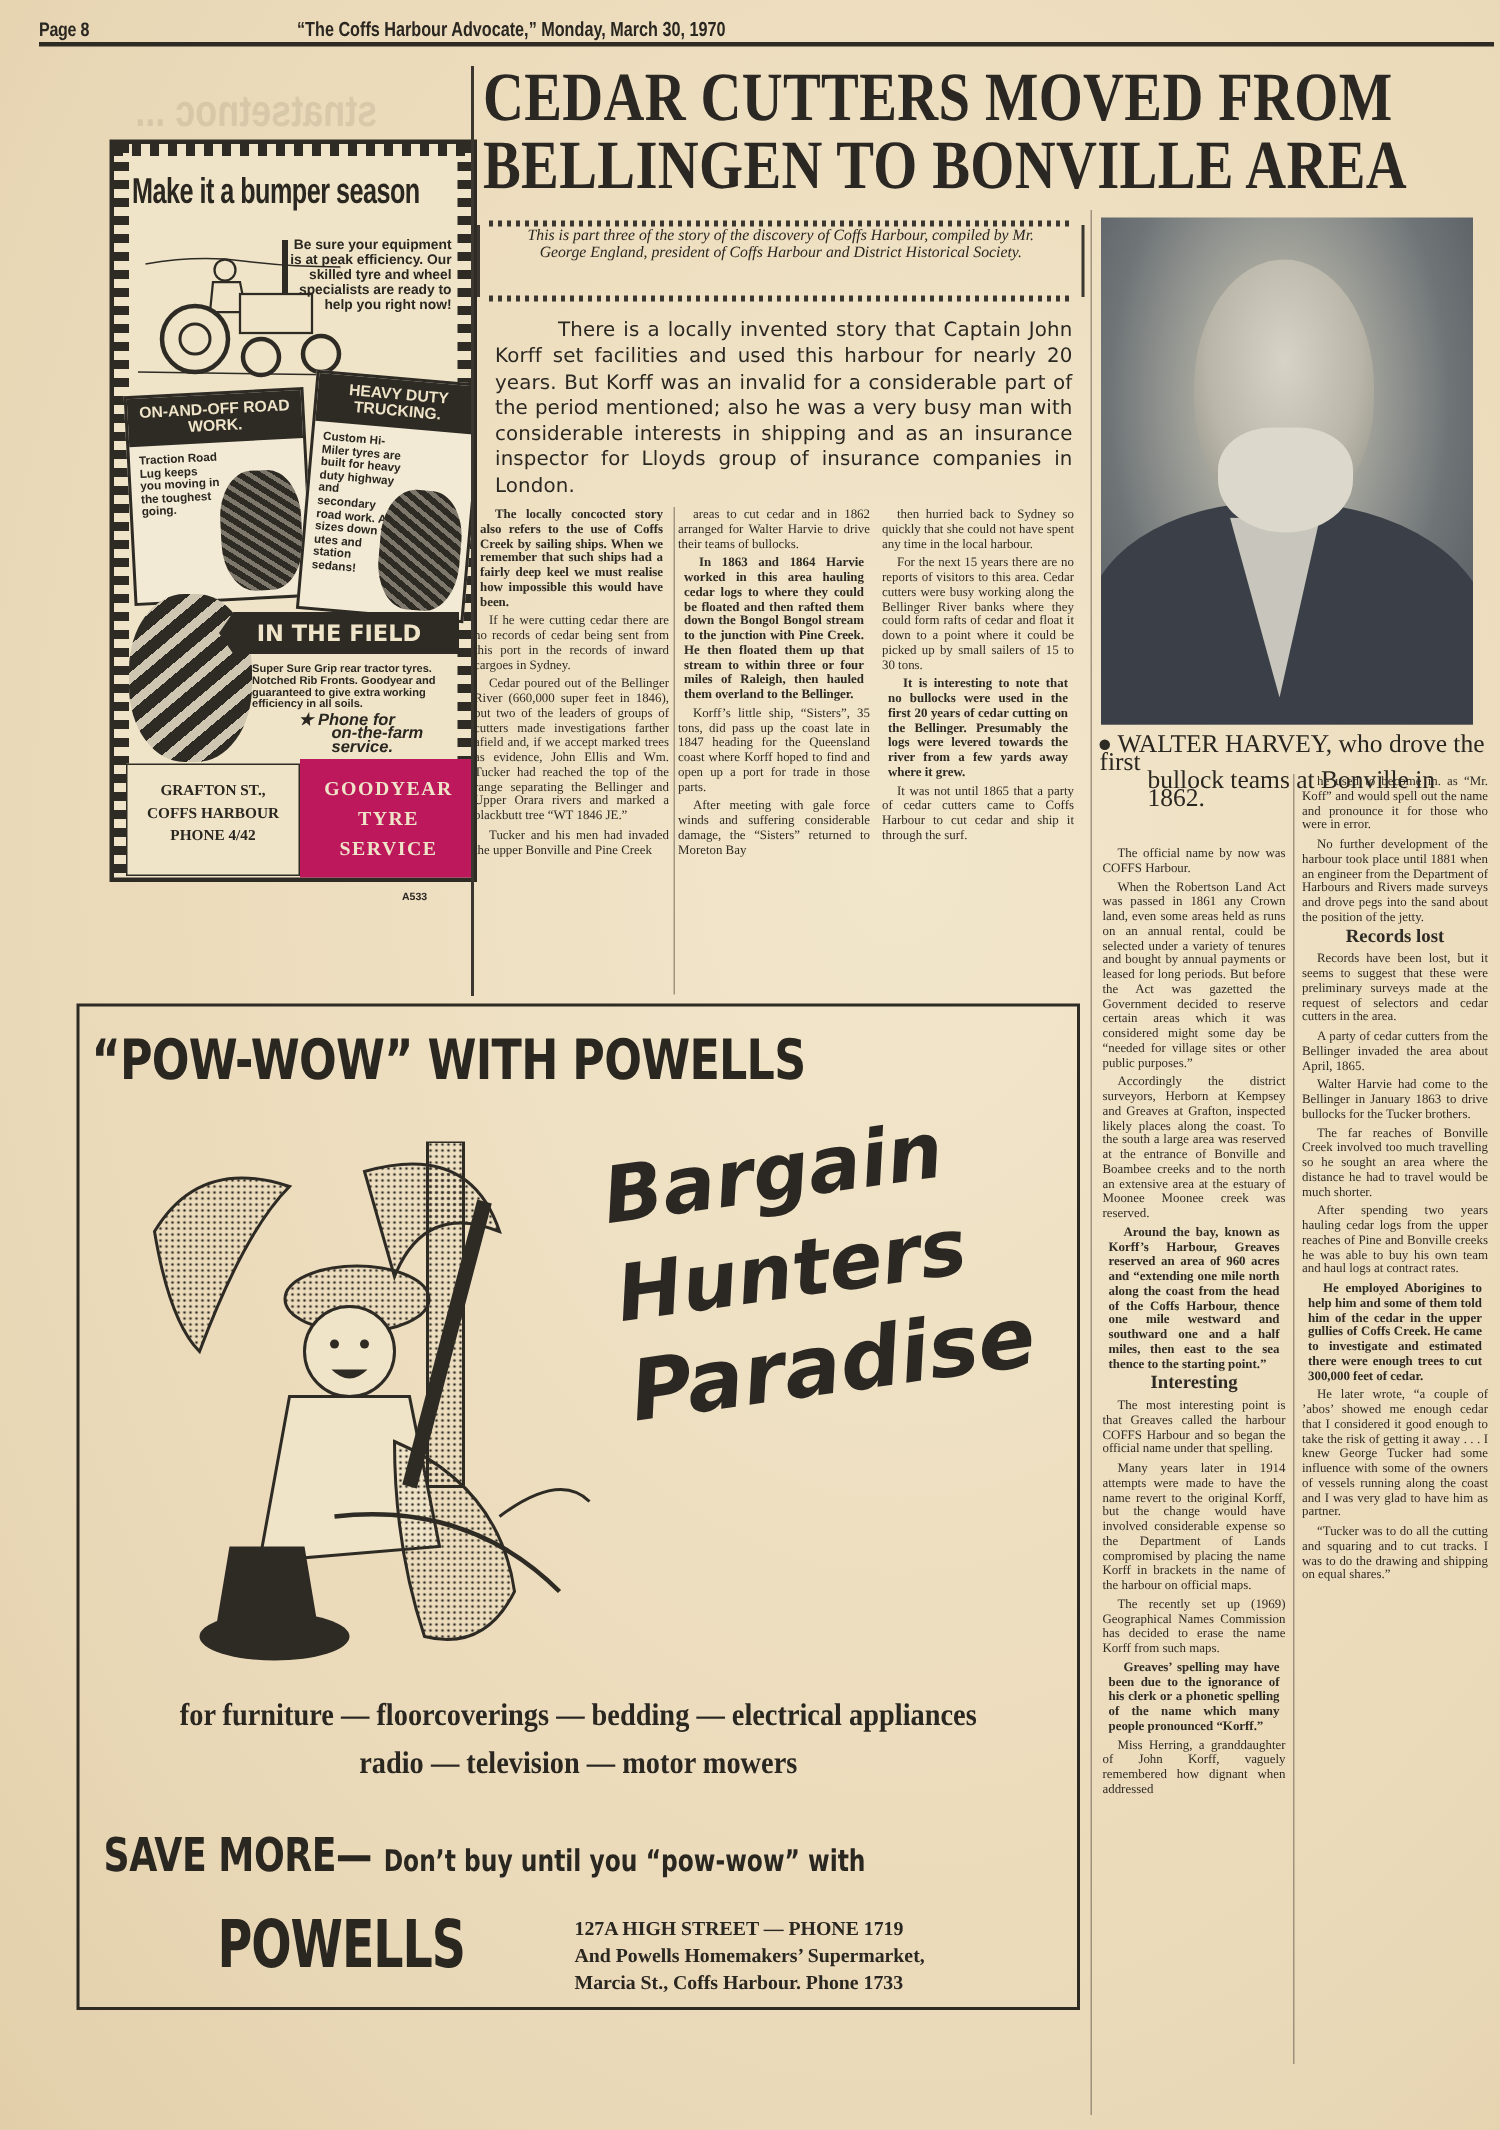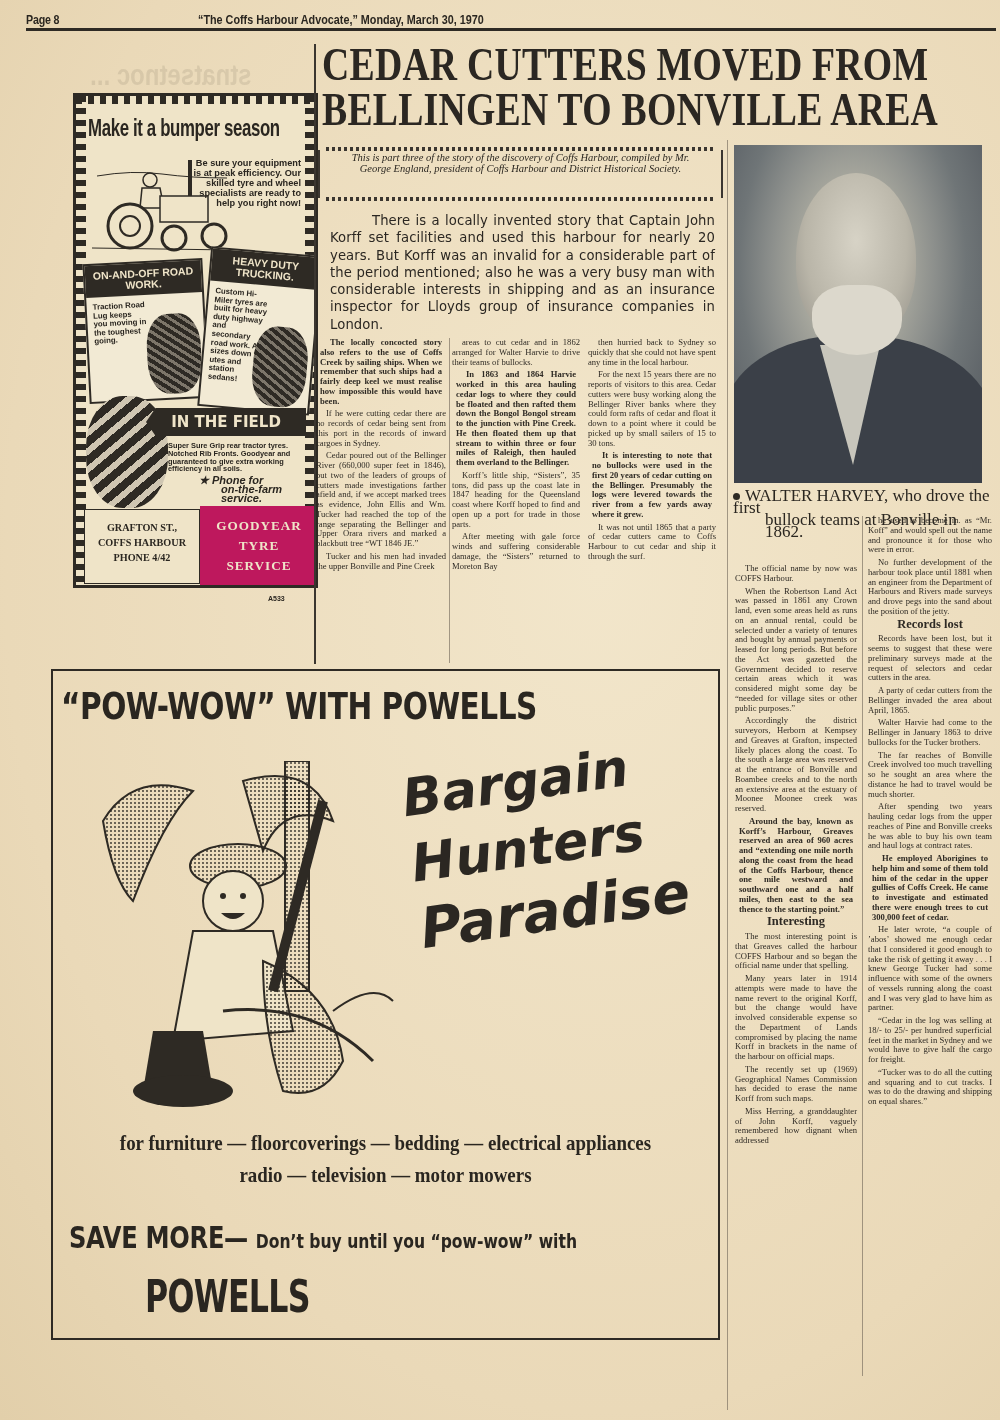--- a/index.html
+++ b/index.html
@@ -198,35 +198,35 @@
 
   <div class="col col4">
     <p>The official name by now was COFFS Harbour.</p>
     <p>When the Robertson Land Act was passed in 1861 any Crown land, even some areas held as runs on an annual rental, could be selected under a variety of tenures and bought by annual payments or leased for long periods. But before the Act was gazetted the Government decided to reserve certain areas which it was considered might some day be “needed for village sites or other public purposes.”</p>
     <p>Accordingly the district surveyors, Herborn at Kempsey and Greaves at Grafton, inspected likely places along the coast. To the south a large area was reserved at the entrance of Bonville and Boambee creeks and to the north an extensive area at the estuary of Moonee Moonee creek was reserved.</p>
     <p class="b">Around the bay, known as Korff’s Harbour, Greaves reserved an area of 960 acres and “extending one mile north along the coast from the head of the Coffs Harbour, thence one mile westward and southward one and a half miles, then east to the sea thence to the starting point.”</p>
     <h3>Interesting</h3>
     <p>The most interesting point is that Greaves called the harbour COFFS Harbour and so began the official name under that spelling.</p>
     <p>Many years later in 1914 attempts were made to have the name revert to the original Korff, but the change would have involved considerable expense so the Department of Lands compromised by placing the name Korff in brackets in the name of the harbour on official maps.</p>
     <p>The recently set up (1969) Geographical Names Commission has decided to erase the name Korff from such maps.</p>
+    <p class="b">Greaves’ spelling may have been due to the ignorance of his clerk or a phonetic spelling of the name which many people pronounced “Korff.”</p>
     <p>Miss Herring, a granddaughter of John Korff, vaguely remembered how dignant when addressed</p>
   </div>
   <div class="coldiv" style="left:862px;top:516px;height:860px;"></div>
   <div class="col col5">
     <p>he used to become in. as “Mr. Koff” and would spell out the name and pronounce it for those who were in error.</p>
     <p>No further development of the harbour took place until 1881 when an engineer from the Department of Harbours and Rivers made surveys and drove pegs into the sand about the position of the jetty.</p>
     <h3>Records lost</h3>
     <p>Records have been lost, but it seems to suggest that these were preliminary surveys made at the request of selectors and cedar cutters in the area.</p>
     <p>A party of cedar cutters from the Bellinger invaded the area about April, 1865.</p>
     <p>Walter Harvie had come to the Bellinger in January 1863 to drive bullocks for the Tucker brothers.</p>
     <p>The far reaches of Bonville Creek involved too much travelling so he sought an area where the distance he had to travel would be much shorter.</p>
     <p>After spending two years hauling cedar logs from the upper reaches of Pine and Bonville creeks he was able to buy his own team and haul logs at contract rates.</p>
     <p class="b">He employed Aborigines to help him and some of them told him of the cedar in the upper gullies of Coffs Creek. He came to investigate and estimated there were enough trees to cut 300,000 feet of cedar.</p>
     <p>He later wrote, “a couple of ’abos’ showed me enough cedar that I considered it good enough to take the risk of getting it away . . . I knew George Tucker had some influence with some of the owners of vessels running along the coast and I was very glad to have him as partner.</p>
-    <p>“Cedar in the log was selling at 18/- to 25/- per hundred superficial feet in the market in Sydney and we would have to give half the cargo for freight.</p>
     <p>“Tucker was to do all the cutting and squaring and to cut tracks. I was to do the drawing and shipping on equal shares.”</p>
   </div>
 
   <div class="pw">
     <div class="ttl">“POW-WOW” WITH POWELLS</div>
     <svg class="cartoon" viewBox="0 0 400 350">
       <defs>
         <pattern id="dots" width="4" height="4" patternUnits="userSpaceOnUse">
             <circle cx="2" cy="2" r="0.9" fill="#2e2a24"></circle>
           </pattern>
@@ -253,15 +253,20 @@
       <div>Paradise</div>
     </div>
     <div class="cats">
       <div>for furniture — floorcoverings — bedding — electrical appliances</div>
       <div>radio — television — motor mowers</div>
     </div>
     <div class="save">
       <span class="big">SAVE MORE—</span><span class="sm">Don’t buy until you “pow-wow” with</span>
     </div>
     <div class="brand">POWELLS</div>
+    <div class="addr">
+      <div>127A HIGH STREET — PHONE 1719</div>
+      <div>And Powells Homemakers’ Supermarket,</div>
+      <div>Marcia St., Coffs Harbour. Phone 1733</div>
+    </div>
   </div>
 
 </div>
 
 </body></html>

